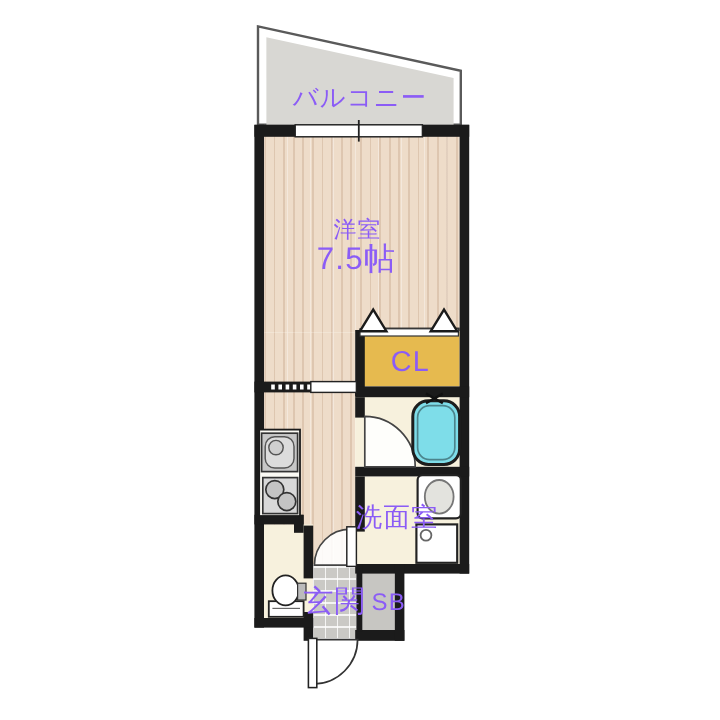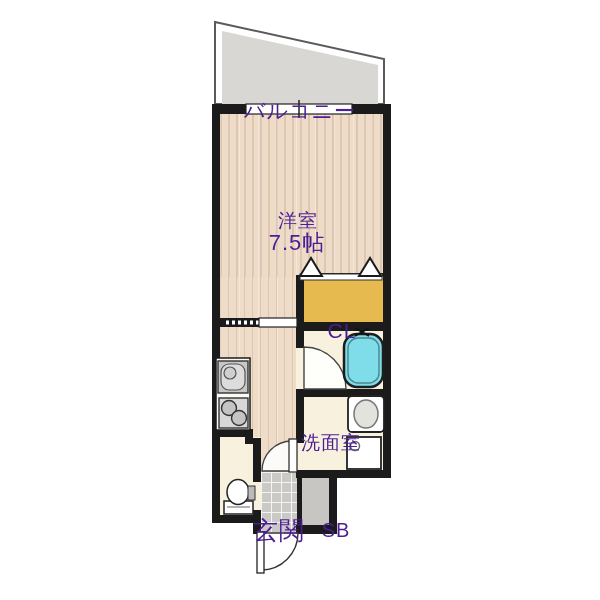--- a/index.html
+++ b/index.html
@@ -18,22 +18,22 @@
     background-color:#cac9c5;
     background-image:
       repeating-linear-gradient(0deg, rgba(255,255,255,0.8) 0 1px, rgba(0,0,0,0) 1px 10px),
       repeating-linear-gradient(90deg, rgba(255,255,255,0.8) 0 1px, rgba(0,0,0,0) 1px 10px);
   }
   .floor-gray{background-color:#c7c6c2;}
   svg{position:absolute;left:0;top:0;}
   .wall{fill:#1b1b1b;}
   .label{
     position:absolute;transform:translate(-50%,-50%);
-    color:#4c1d95;white-space:nowrap;font-weight:500;line-height:1;
-    letter-spacing:1px;z-index:5;margin-top:28px;
+    color:#8b5cf6;white-space:nowrap;font-weight:500;line-height:1;
+    letter-spacing:1px;z-index:5;
   }
 </style>
 </head>
 <body>
 
 <div id="stage">
 
   <div class="abs floor-wood" style="left:220px;top:110px;width:163px;height:167px;"></div>
   <div class="abs floor-wood" style="left:220px;top:277px;width:76px;height:193px;"></div>
   <div class="abs floor-yellow" style="left:302px;top:277px;width:81px;height:45px;"></div>
@@ -135,19 +135,19 @@
     </g>
 
     <g>
       <path d="M261,533 L261,570 A37,37 0 0 0 298,533 Z" fill="#ffffff" stroke="#333" stroke-width="1.4"></path>
       <rect x="257" y="532" width="7" height="41" fill="#ffffff" stroke="#222" stroke-width="1.3"></rect>
     </g>
   </svg>
 
   <div class="label" style="left:300px;top:82px;font-size:21px;">バルコニー</div>
   <div class="label" style="left:298px;top:192px;font-size:19px;">洋室</div>
-  <div class="label" style="left:297px;top:215px;font-size:22px;">7.5帖</div>
-  <div class="label" style="left:342px;top:302px;font-size:21px;">CL</div>
-  <div class="label" style="left:331px;top:414px;font-size:19px;">洗面室</div>
+  <div class="label" style="left:297px;top:215px;font-size:26px;">7.5帖</div>
+  <div class="label" style="left:342px;top:302px;font-size:24px;">CL</div>
+  <div class="label" style="left:331px;top:431px;font-size:22px;">洗面室</div>
   <div class="label" style="left:279px;top:502px;font-size:25px;">玄関</div>
-  <div class="label" style="left:336px;top:502px;font-size:20px;">SB</div>
+  <div class="label" style="left:324px;top:502px;font-size:20px;">SB</div>
 
 </div>
 
 </body></html>

